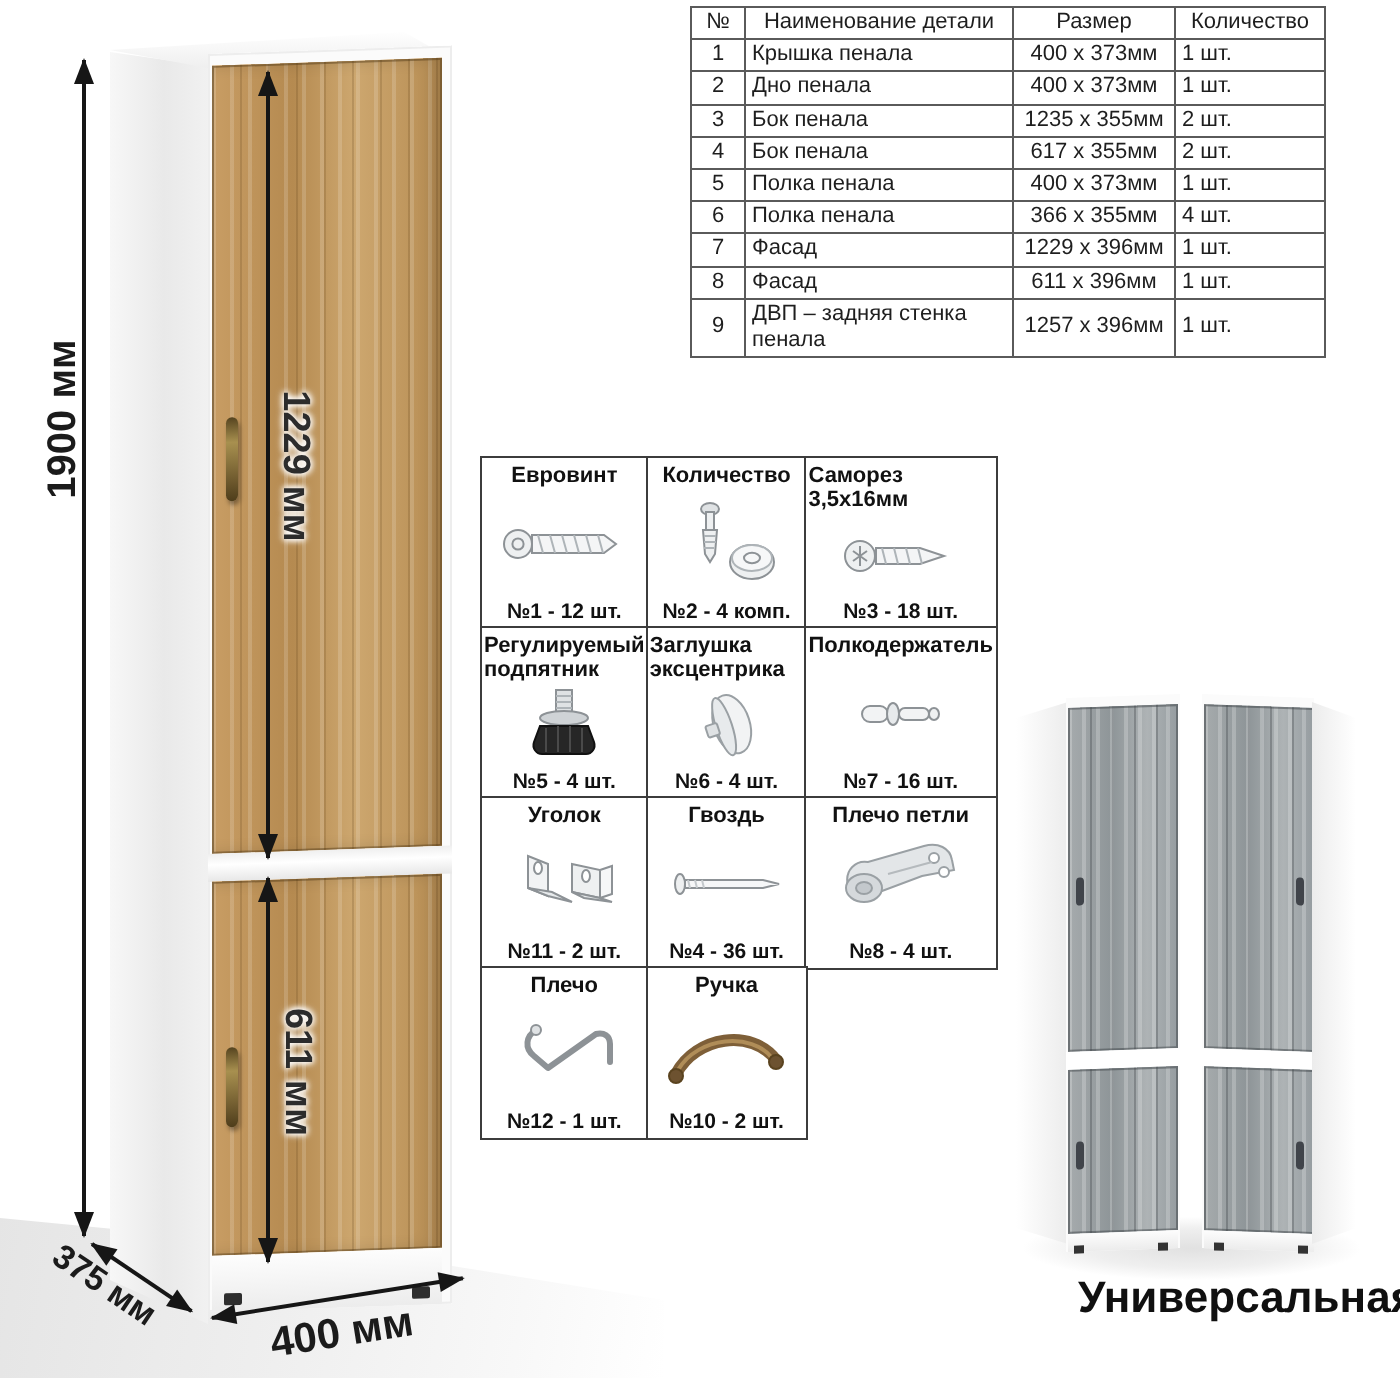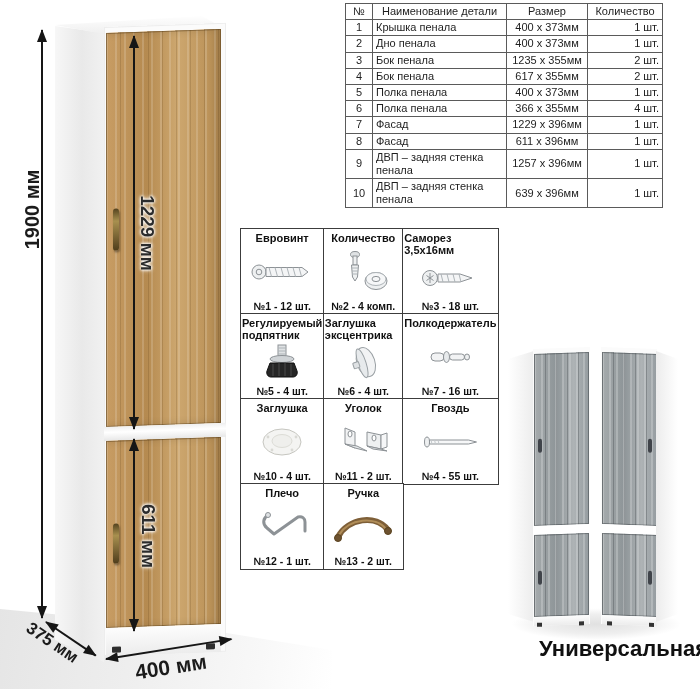--- a/index.html
+++ b/index.html
@@ -82,21 +82,21 @@
   #lab-400{left:112px;top:655px;width:118px;font-size:21px;transform:rotate(-9deg);}
 
   
   #parts-table{position:absolute;left:345px;top:3px;border-collapse:collapse;
     font-size:11px;line-height:1.2;color:#1e1e1e;background:#fff;}
   #parts-table th,#parts-table td{border:1px solid #5a5a5a;padding:1px 3px;font-weight:normal;}
   #parts-table th{text-align:center;}
   .c-num{width:20px;text-align:center;}
   .c-name{width:127px;text-align:left;}
   .c-size{width:74px;text-align:center;}
-  .c-qty{width:68px;text-align:right;}
+  .c-qty{width:68px;text-align:left;}
 
   
   #hw{position:absolute;left:240px;top:228px;width:257px;
     display:grid;grid-template-columns:repeat(3,1fr);grid-auto-rows:85px;}
   .hw-cell{border:1.5px solid #3c3c3c;margin:0 -1.5px -1.5px 0;background:#fff;
     display:flex;flex-direction:column;align-items:center;justify-content:space-between;
     padding:3px 1px 2px;box-sizing:border-box;}
   .hw-empty{border:none;background:transparent;}
   .hw-title{font-weight:bold;font-size:11px;text-align:left;line-height:1.12;color:#111;}
   .hw-qty{font-weight:bold;font-size:10.5px;color:#111;white-space:nowrap;}
@@ -221,26 +221,20 @@
     <td class="c-name">Фасад</td>
     <td class="c-size">611 x 396мм</td>
     <td class="c-qty">1 шт.</td>
   </tr>
   <tr>
     <td class="c-num">9</td>
     <td class="c-name">ДВП – задняя стенка пенала</td>
     <td class="c-size">1257 x 396мм</td>
     <td class="c-qty">1 шт.</td>
   </tr>
-  <tr>
-    <td class="c-num">10</td>
-    <td class="c-name">ДВП – задняя стенка пенала</td>
-    <td class="c-size">639 x 396мм</td>
-    <td class="c-qty">1 шт.</td>
-  </tr>
 </tbody>
   </table>
 
 <div id="hw">
 
   <div class="hw-cell">
     <div class="hw-title">Евровинт</div>
     <div class="hw-icon">
       <svg width="62" height="22" viewBox="0 0 62 22">
         <circle cx="8" cy="11" r="7" fill="#eef0f1" stroke="#8d9296"></circle>
@@ -316,34 +310,20 @@
         <rect x="4" y="5" width="13" height="8" rx="4" fill="#f2f3f4" stroke="#8d9296"></rect>
         <ellipse cx="19.5" cy="9" rx="3" ry="5.5" fill="#e7eaec" stroke="#8d9296"></ellipse>
         <rect x="22.5" y="6" width="15" height="6" rx="3" fill="#f2f3f4" stroke="#8d9296"></rect>
         <ellipse cx="40" cy="9" rx="2.5" ry="3" fill="#eef0f1" stroke="#8d9296"></ellipse>
       </svg>
     </div>
     <div class="hw-qty">№7 - 16 шт.</div>
   </div>
 
 
-  <div class="hw-cell">
-    <div class="hw-title">Заглушка</div>
-    <div class="hw-icon">
-      <svg width="44" height="32" viewBox="0 0 44 32">
-        <ellipse cx="22" cy="16" rx="19" ry="13" fill="#f4f4f2" stroke="#c6c6c0"></ellipse>
-        <ellipse cx="22" cy="15" rx="10" ry="6.5" fill="#efefec" stroke="#dcdcd6"></ellipse>
-        <circle cx="8" cy="11" r="1.4" fill="#d9d9d4"></circle>
-          <circle cx="36" cy="11" r="1.4" fill="#d9d9d4"></circle>
-        <circle cx="12" cy="24" r="1.4" fill="#d9d9d4"></circle>
-          <circle cx="32" cy="24" r="1.4" fill="#d9d9d4"></circle>
-      </svg>
-    </div>
-    <div class="hw-qty">№10 - 4 шт.</div>
-  </div>
 
   <div class="hw-cell">
     <div class="hw-title">Уголок</div>
     <div class="hw-icon">
       <svg width="52" height="36" viewBox="0 0 52 36">
         <path d="M8 4l10 4v16l-10-4z" fill="#f2f3f4" stroke="#8d9296"></path>
         <ellipse cx="13" cy="10" rx="2" ry="3" fill="#fff" stroke="#8d9296"></ellipse>
         <path d="M8 20l10 4 12 3-10-5z" fill="#e7eaec" stroke="#8d9296"></path>
         <path d="M30 8l14 3v14l-14-3z" fill="#eef0f1" stroke="#8d9296"></path>
         <path d="M44 11l6-2v14l-6 2z" fill="#f6f7f8" stroke="#8d9296"></path>
@@ -356,23 +336,37 @@
 
   <div class="hw-cell">
     <div class="hw-title">Гвоздь</div>
     <div class="hw-icon">
       <svg width="58" height="14" viewBox="0 0 58 14">
         <ellipse cx="6" cy="7" rx="2.5" ry="5" fill="#eef0f1" stroke="#8d9296"></ellipse>
         <path d="M8.5 5h39l8 2-8 2h-39z" fill="#f6f7f8" stroke="#8d9296"></path>
         <path d="M10 5l1 4m2.5-4l1 4m2.5-4l1 4" stroke="#c4c9cc"></path>
       </svg>
     </div>
-    <div class="hw-qty">№4 - 55 шт.</div>
-  </div>
-
+    <div class="hw-qty">№4 - 36 шт.</div>
+  </div>
+
+  <div class="hw-cell">
+    <div class="hw-title">Плечо петли</div>
+    <div class="hw-icon">
+      <svg width="60" height="42" viewBox="0 0 60 42">
+        <path d="M4 22c-2-8 4-13 10-12l28-8c7-2 13 1 14 7l1 5-16 3-24 9c-6 2-11-1-13-4z" fill="#e3e6e8" stroke="#9aa0a4"></path>
+        <ellipse cx="12" cy="23" rx="9" ry="7" fill="#d5d9dc" stroke="#9aa0a4"></ellipse>
+        <ellipse cx="12" cy="23" rx="4" ry="3" fill="#c3c8cc" stroke="#9aa0a4"></ellipse>
+        <circle cx="47" cy="8" r="2.5" fill="#fff" stroke="#9aa0a4"></circle>
+        <circle cx="52" cy="15" r="2.5" fill="#fff" stroke="#9aa0a4"></circle>
+        <path d="M24 16l22-6" stroke="#b5babd"></path>
+      </svg>
+    </div>
+    <div class="hw-qty">№8 - 4 шт.</div>
+  </div>
 
   <div class="hw-cell">
     <div class="hw-title">Плечо</div>
     <div class="hw-icon">
       <svg width="50" height="40" viewBox="0 0 50 40">
         <path d="M11 8c-5 3-6 9-1 13l7 6 24-17c4-1 7 1 7 5v9" fill="none" stroke="#8d9296" stroke-width="3" stroke-linecap="round" stroke-linejoin="round"></path>
         <circle cx="11" cy="8" r="2.5" fill="#dfe2e4" stroke="#8d9296"></circle>
       </svg>
     </div>
     <div class="hw-qty">№12 - 1 шт.</div>
@@ -381,21 +375,21 @@
   <div class="hw-cell">
     <div class="hw-title">Ручка</div>
     <div class="hw-icon">
       <svg width="62" height="34" viewBox="0 0 62 34">
         <path d="M6 27C16 8 44 4 56 20" fill="none" stroke="#7e5f38" stroke-width="6" stroke-linecap="round"></path>
         <path d="M7 25C17 8 44 6 54 19" fill="none" stroke="#b08d58" stroke-width="2" stroke-linecap="round"></path>
         <circle cx="6" cy="28" r="3.5" fill="#6d5230" stroke="#5a431f"></circle>
         <circle cx="56" cy="21" r="3.5" fill="#6d5230" stroke="#5a431f"></circle>
       </svg>
     </div>
-    <div class="hw-qty">№13 - 2 шт.</div>
+    <div class="hw-qty">№10 - 2 шт.</div>
   </div>
 
   <div class="hw-cell hw-empty"></div>
   <div class="hw-cell hw-empty"></div>
 </div>
 
 <div class="abs" id="gray-floor"></div>
 
 <div class="gcab" id="gcab-l">
   <div class="gside" id="gside-l"></div>

